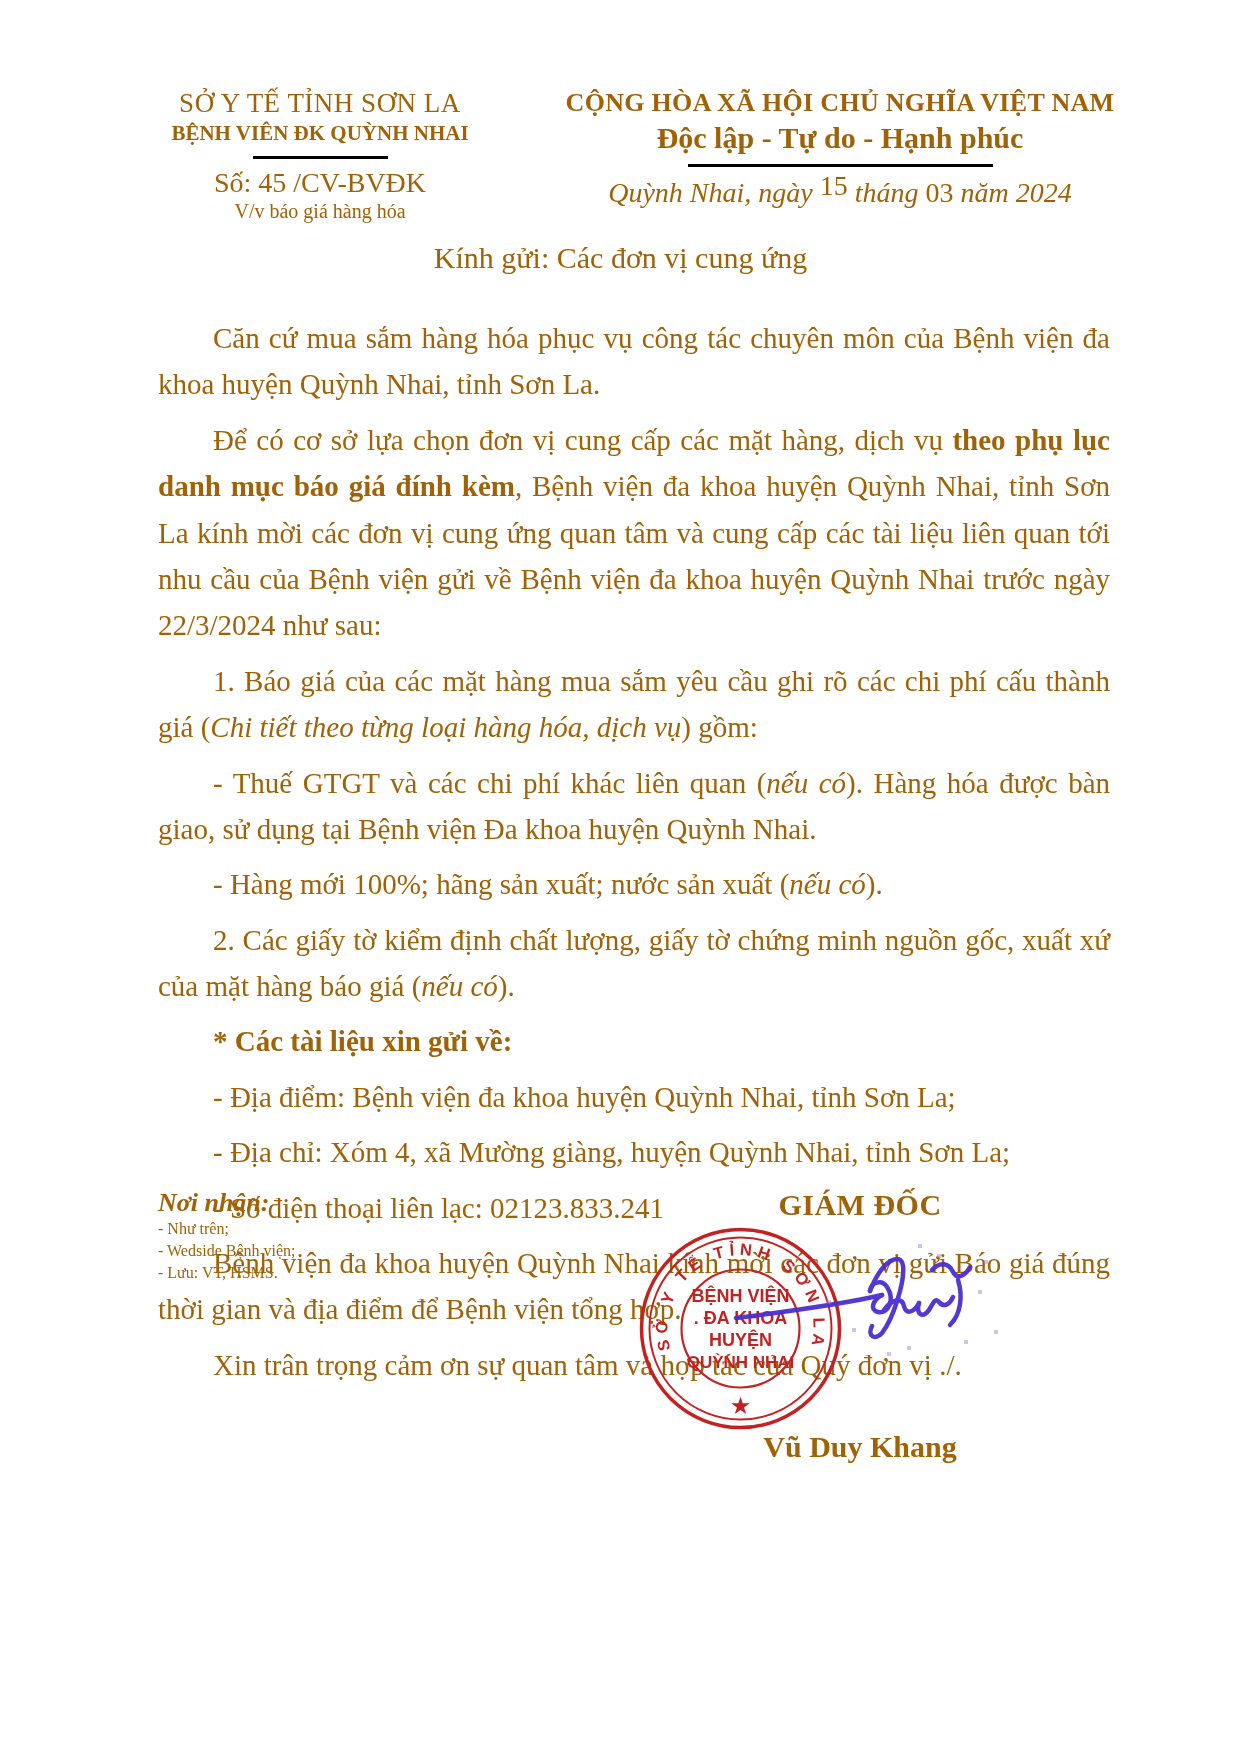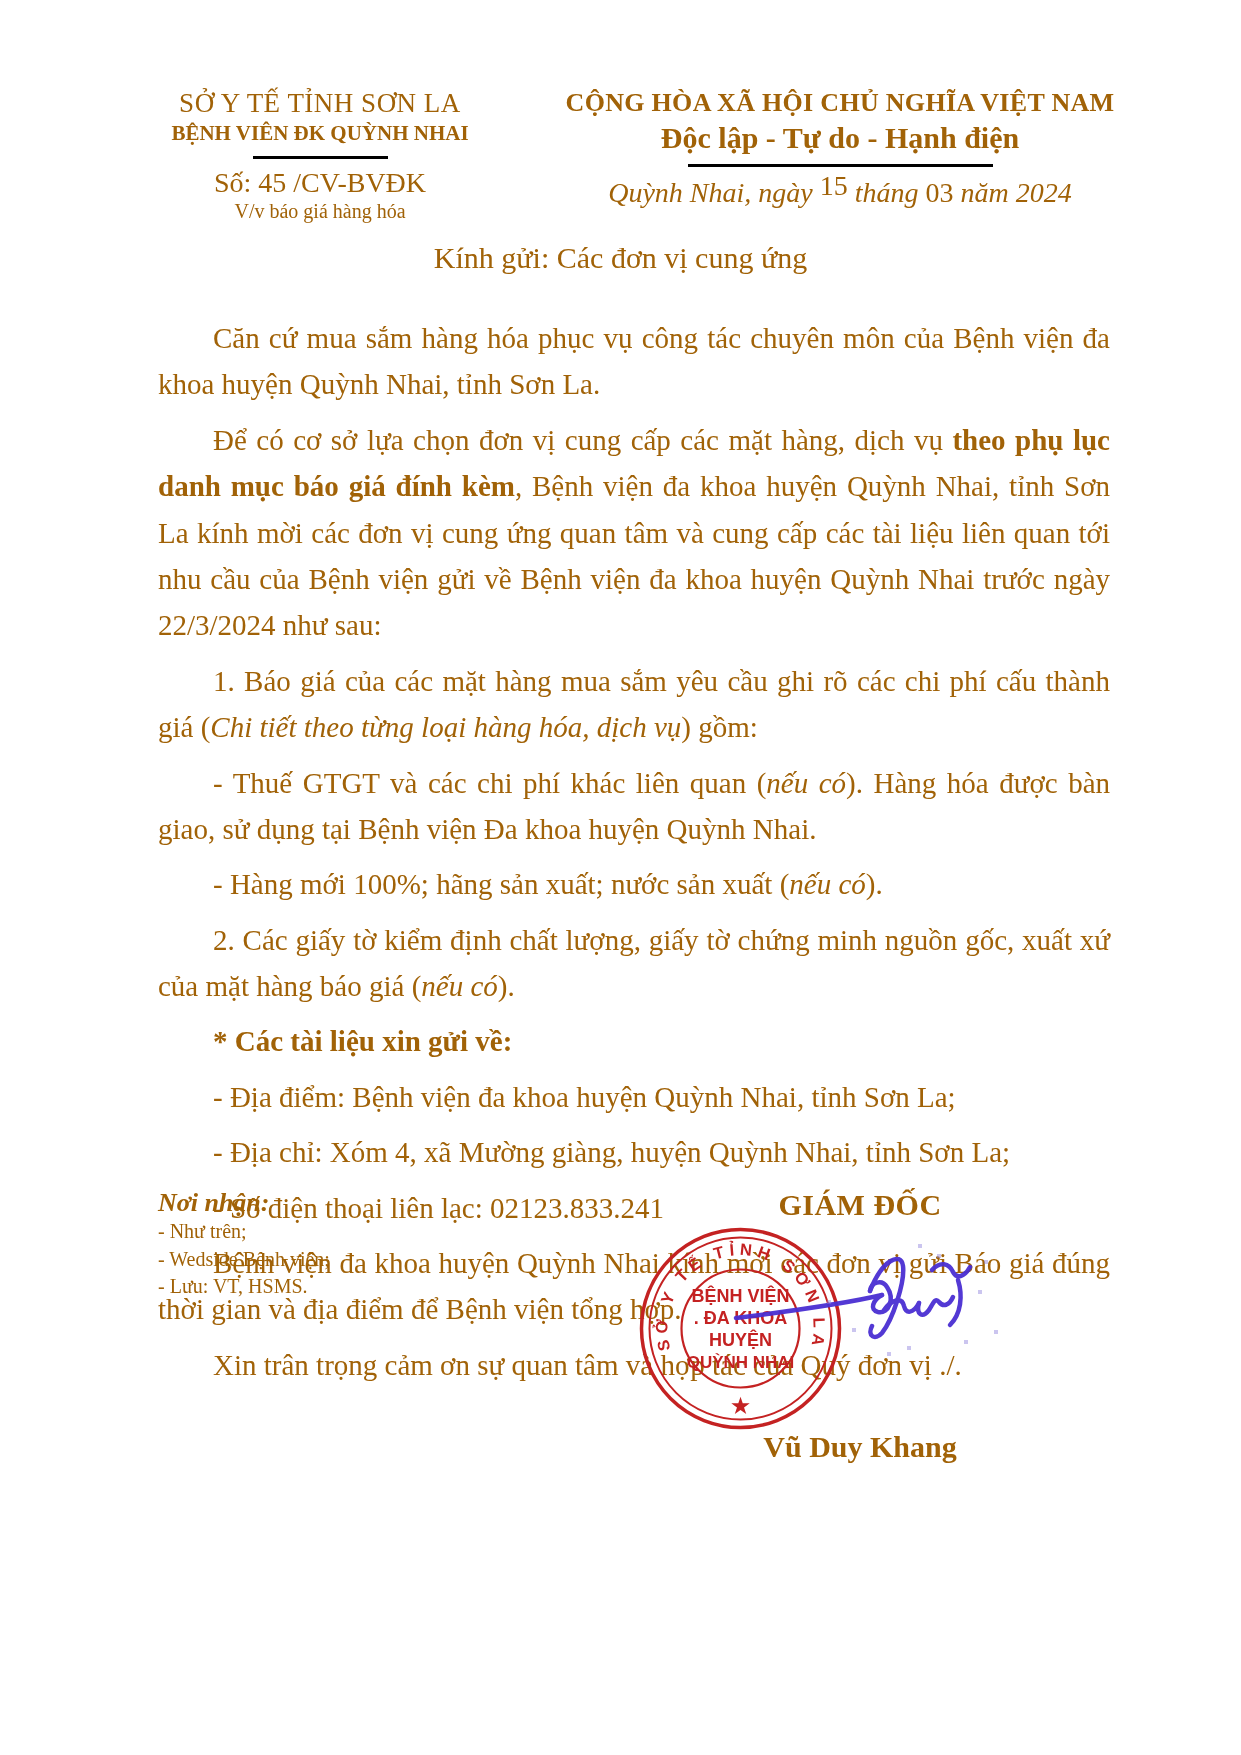--- a/index.html
+++ b/index.html
@@ -34,21 +34,21 @@
   .para{
     font-size:29px;line-height:1.6;text-align:justify;
     text-indent:55px;margin:0 0 9px 0;
   }
   .b{font-weight:bold;}
   .i{font-style:italic;}
   
   .footer{position:absolute;left:0;top:1188px;width:1084px;height:340px;padding-left:8px;}
   .recipients{position:absolute;left:158px;top:0;}
   .recipients .title{font-size:26px;font-weight:bold;font-style:italic;}
-  .recipients .item{font-size:20px;line-height:1.38;}
+  .recipients .item{font-size:16px;line-height:1.38;}
   .sig-block{position:absolute;left:560px;top:0;width:600px;height:300px;}
   .director{position:absolute;left:160px;top:0;width:280px;text-align:center;
             font-size:30px;font-weight:bold;letter-spacing:.5px;}
   .stamp{position:absolute;left:62px;top:22px;}
   .signature{position:absolute;left:172px;top:52px;}
   .director-name{position:absolute;left:150px;top:242px;width:300px;text-align:center;
             font-size:30px;font-weight:bold;}
   .stamp-center-text{font-family:"Liberation Sans","DejaVu Sans",sans-serif;font-weight:bold;}
   .stamp-ring-text{font-family:"Liberation Sans","DejaVu Sans",sans-serif;font-weight:bold;
             letter-spacing:5px;font-size:16.5px;}
@@ -61,21 +61,21 @@
   <div class="header">
     <div class="h-left">
       <div class="dept">SỞ Y TẾ TỈNH SƠN LA</div>
       <div class="org">BỆNH VIÊN ĐK QUỲNH NHAI</div>
       <div class="rule-left"></div>
       <div class="num-line">Số: 45  /CV-BVĐK</div>
       <div class="subj-line">V/v báo giá hàng hóa</div>
     </div>
     <div class="h-right">
       <div class="nat1">CỘNG HÒA XÃ HỘI CHỦ NGHĨA VIỆT NAM</div>
-      <div class="nat2">Độc lập - Tự do - Hạnh điện</div>
+      <div class="nat2">Độc lập - Tự do - Hạnh phúc</div>
       <div class="rule-right"></div>
       <div class="date-line">
         <span>Quỳnh Nhai, ngày</span>
         <span class="fill fill-day">15</span>
         <span>tháng</span>
         <span class="fill">03</span>
         <span>năm 2024</span>
       </div>
     </div>
   </div>

